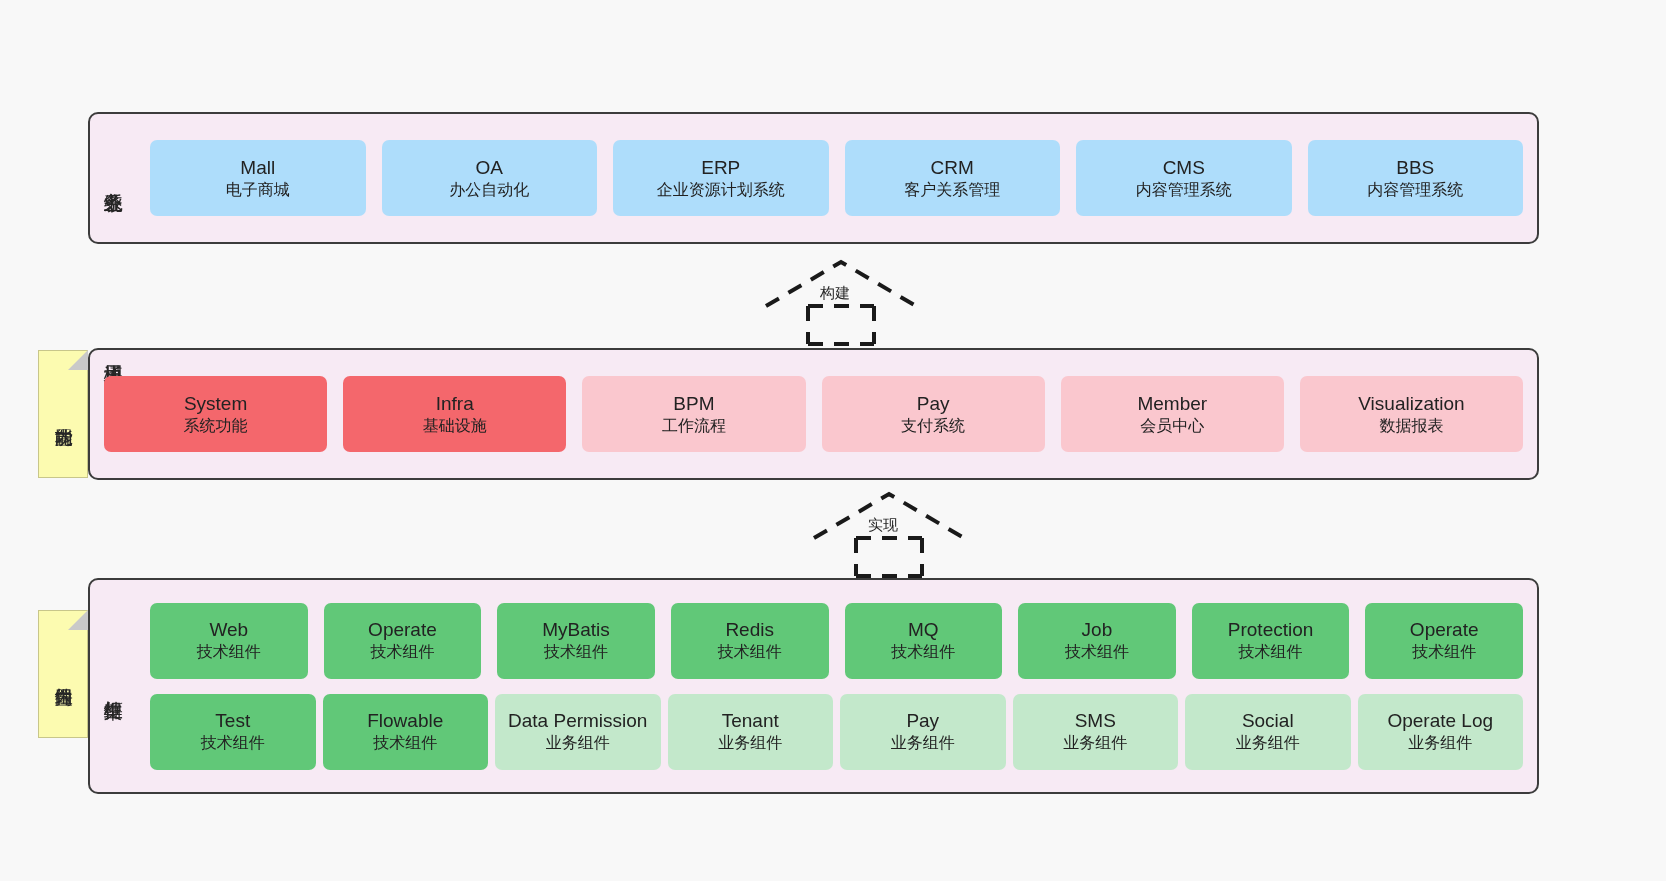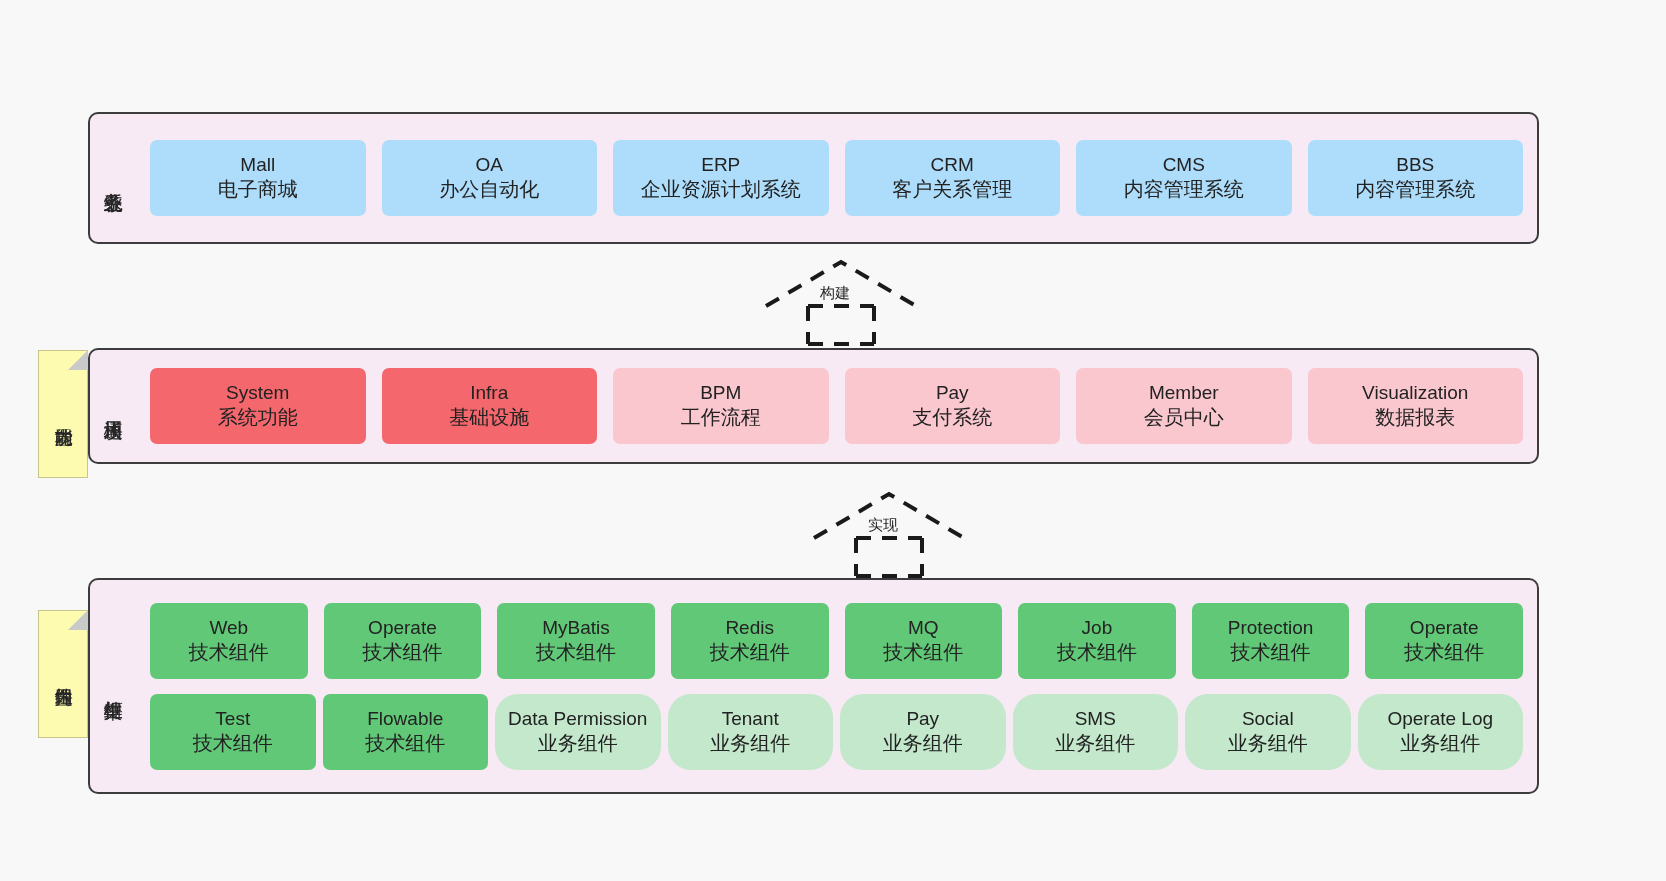--- a/index.html
+++ b/index.html
@@ -56,31 +56,31 @@
     display: flex;
     flex-direction: column;
     align-items: center;
     justify-content: center;
     text-align: left;
     color: #222222;
     line-height: 1.28;
     padding: 6px 4px;
   }
   .card .ctitle { font-size: 19px; }
-  .card .csub   { font-size: 20px; }
+  .card .csub   { font-size: 16px; }
   .card.blue        { background: #aeddfb; }
   .card.red-dark    { background: #f4676c; }
   .card.red-light   { background: #fac7ce; }
   .card.green-dark  { background: #61c878; }
-  .card.green-light { background: #c3e8cb; border-radius: 23px; }
+  .card.green-light { background: #c3e8cb; }
 
   
   #layer-business  { left: 88px;  top: 112px; width: 1451px; height: 132px; }
   #layer-business .card { height: 76px; }
-  #layer-common    { left: 88px;  top: 348px; width: 1451px; height: 116px; }
+  #layer-common    { left: 88px;  top: 348px; width: 1451px; height: 132px; flex-direction: column; }
   #layer-common .card { height: 76px; }
   #layer-framework { left: 88px;  top: 578px; width: 1451px; height: 216px; }
   #layer-framework .card { height: 76px; }
 
   
   .note {
     position: absolute;
     width: 50px;
     background: #fcfbb0;
     border: 1px solid #c8c68a;

